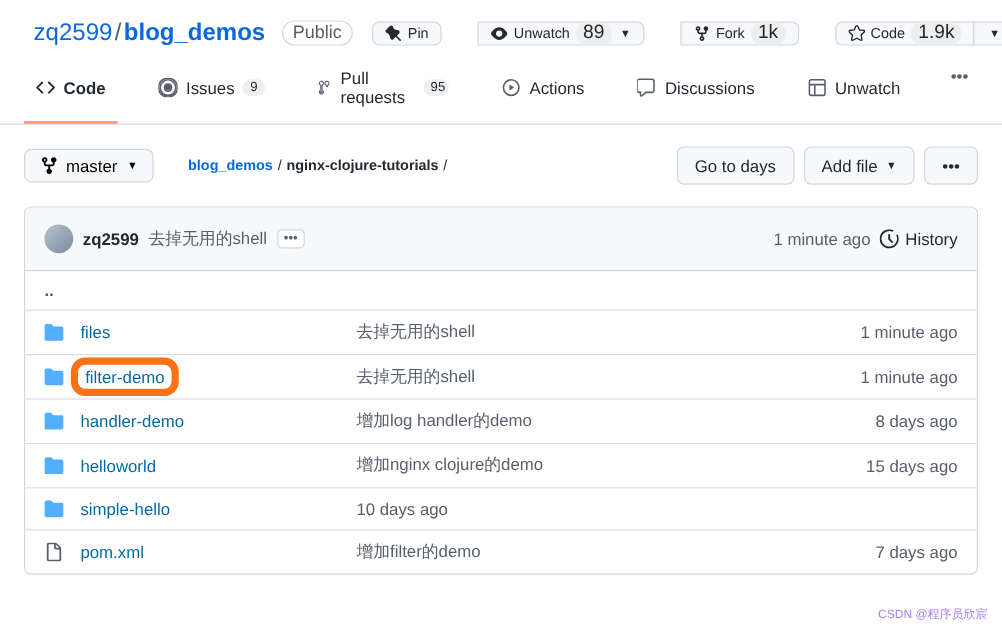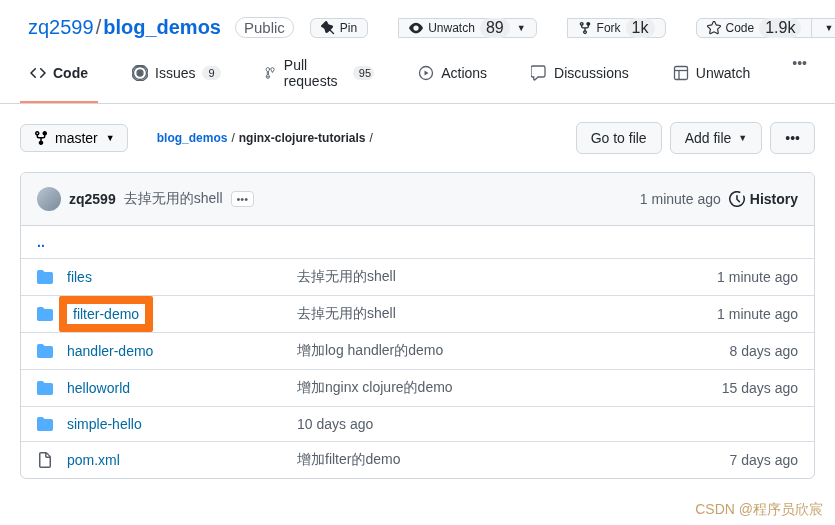--- a/index.html
+++ b/index.html
@@ -33,34 +33,34 @@
 .crumb .cur{color:#24292f;font-weight:600}
 .right-btns{margin-left:auto;display:flex;gap:8px}
 .right-btns .btn{font-size:14px;padding:5px 14px;height:32px;font-weight:500}
 .filebox{margin:0 20px 20px;border:1px solid #d0d7de;border-radius:6px;overflow:hidden}
 .commit-row{display:flex;align-items:center;padding:14px 16px;background:#f6f8fa;border-bottom:1px solid #d0d7de;gap:8px}
 .avatar{width:24px;height:24px;border-radius:50%;background:linear-gradient(135deg,#b8c4d0,#7a8a9a)}
 .author{font-weight:600}
 .commit-msg{color:#57606a}
 .ellips{border:1px solid #d0d7de;background:#fff;border-radius:4px;padding:0 5px;color:#57606a;font-size:11px;cursor:pointer;line-height:14px}
 .ago{color:#57606a;margin-left:auto}
-.hist{display:flex;align-items:center;gap:5px;font-weight:700;cursor:pointer}
+.hist{display:flex;align-items:center;gap:5px;font-weight:400;cursor:pointer}
 .row{display:flex;align-items:center;padding:9px 16px;border-bottom:1px solid #d8dee4}
 .row:last-child{border-bottom:none}
 .row .icon{width:16px;margin-right:14px;color:#54aeff}
 .row .icon.file{color:#57606a}
 .row .name{width:230px}
 .row .name a{color:#0369a1}
 .row .msg{flex:1;color:#57606a}
 .row .time{color:#57606a;text-align:right}
 .updots{padding:8px 16px;border-bottom:1px solid #d8dee4}
 .updots a{color:#0969da;font-weight:600}
-.highlight{border:8px solid #f97316;border-radius:2px;padding:2px 6px;margin-left:-8px}
+.highlight{border:6px solid #f97316;border-radius:12px;padding:2px 6px;margin-left:-8px}
 .caret{font-size:9px;margin-left:2px}
-.watermark{position:fixed;right:12px;bottom:6px;color:#a16207;font-size:14px;opacity:.6}
+.watermark{position:fixed;right:12px;bottom:6px;color:#6d28d9;font-size:10px;opacity:.6}
 svg{display:inline-block;vertical-align:text-bottom}
 </style>
 </head>
 <body>
 
 <div class="header">
   <svg class="repo-icon" width="16" height="16" viewBox="0 0 16 16" fill="currentColor">
       <path d="M2 2.5A2.5 2.5 0 014.5 0h8.75a.75.75 0 01.75.75v12.5a.75.75 0 01-.75.75h-2.5a.75.75 0 110-1.5h1.75v-2h-8a1 1 0 00-.714 1.7.75.75 0 01-1.072 1.05A2.495 2.495 0 012 11.5v-9zm10.5-1V9h-8c-.356 0-.694.074-1 .208V2.5a1 1 0 011-1h8zM5 12.25v3.25a.25.25 0 00.4.2l1.45-1.087a.25.25 0 01.3 0L8.6 15.7a.25.25 0 00.4-.2v-3.25a.25.25 0 00-.25-.25h-3.5a.25.25 0 00-.25.25z"></path>
     </svg>
   <span><a class="owner">zq2599</a><span class="slash">/</span><a class="repo">blog_demos</a></span>
@@ -154,21 +154,21 @@
 <div class="toolbar">
   <button class="branch-btn">
       <svg width="16" height="16" viewBox="0 0 16 16" fill="currentColor">
         <path d="M5 3.25a.75.75 0 11-1.5 0 .75.75 0 011.5 0zm0 2.122a2.25 2.25 0 10-1.5 0v.878A2.25 2.25 0 005.75 8.5h1.5v2.128a2.251 2.251 0 101.5 0V8.5h1.5a2.25 2.25 0 002.25-2.25v-.878a2.25 2.25 0 10-1.5 0v.878a.75.75 0 01-.75.75h-4.5A.75.75 0 015 6.25v-.878z"></path>
       </svg>
       <span>master</span>
       <span class="caret">▼</span>
     </button>
   <span class="crumb"><a class="root">blog_demos</a><span class="sep">/</span><span class="cur">nginx-clojure-tutorials</span><span class="sep">/</span></span>
   <div class="right-btns">
-    <button class="btn">Go to file</button>
+    <button class="btn">Go to days</button>
     <button class="btn">
         <span>Add file</span>
         <span class="caret">▼</span>
       </button>
     <button class="btn">•••</button>
   </div>
 </div>
 
 <div class="filebox">
   <div class="commit-row">

